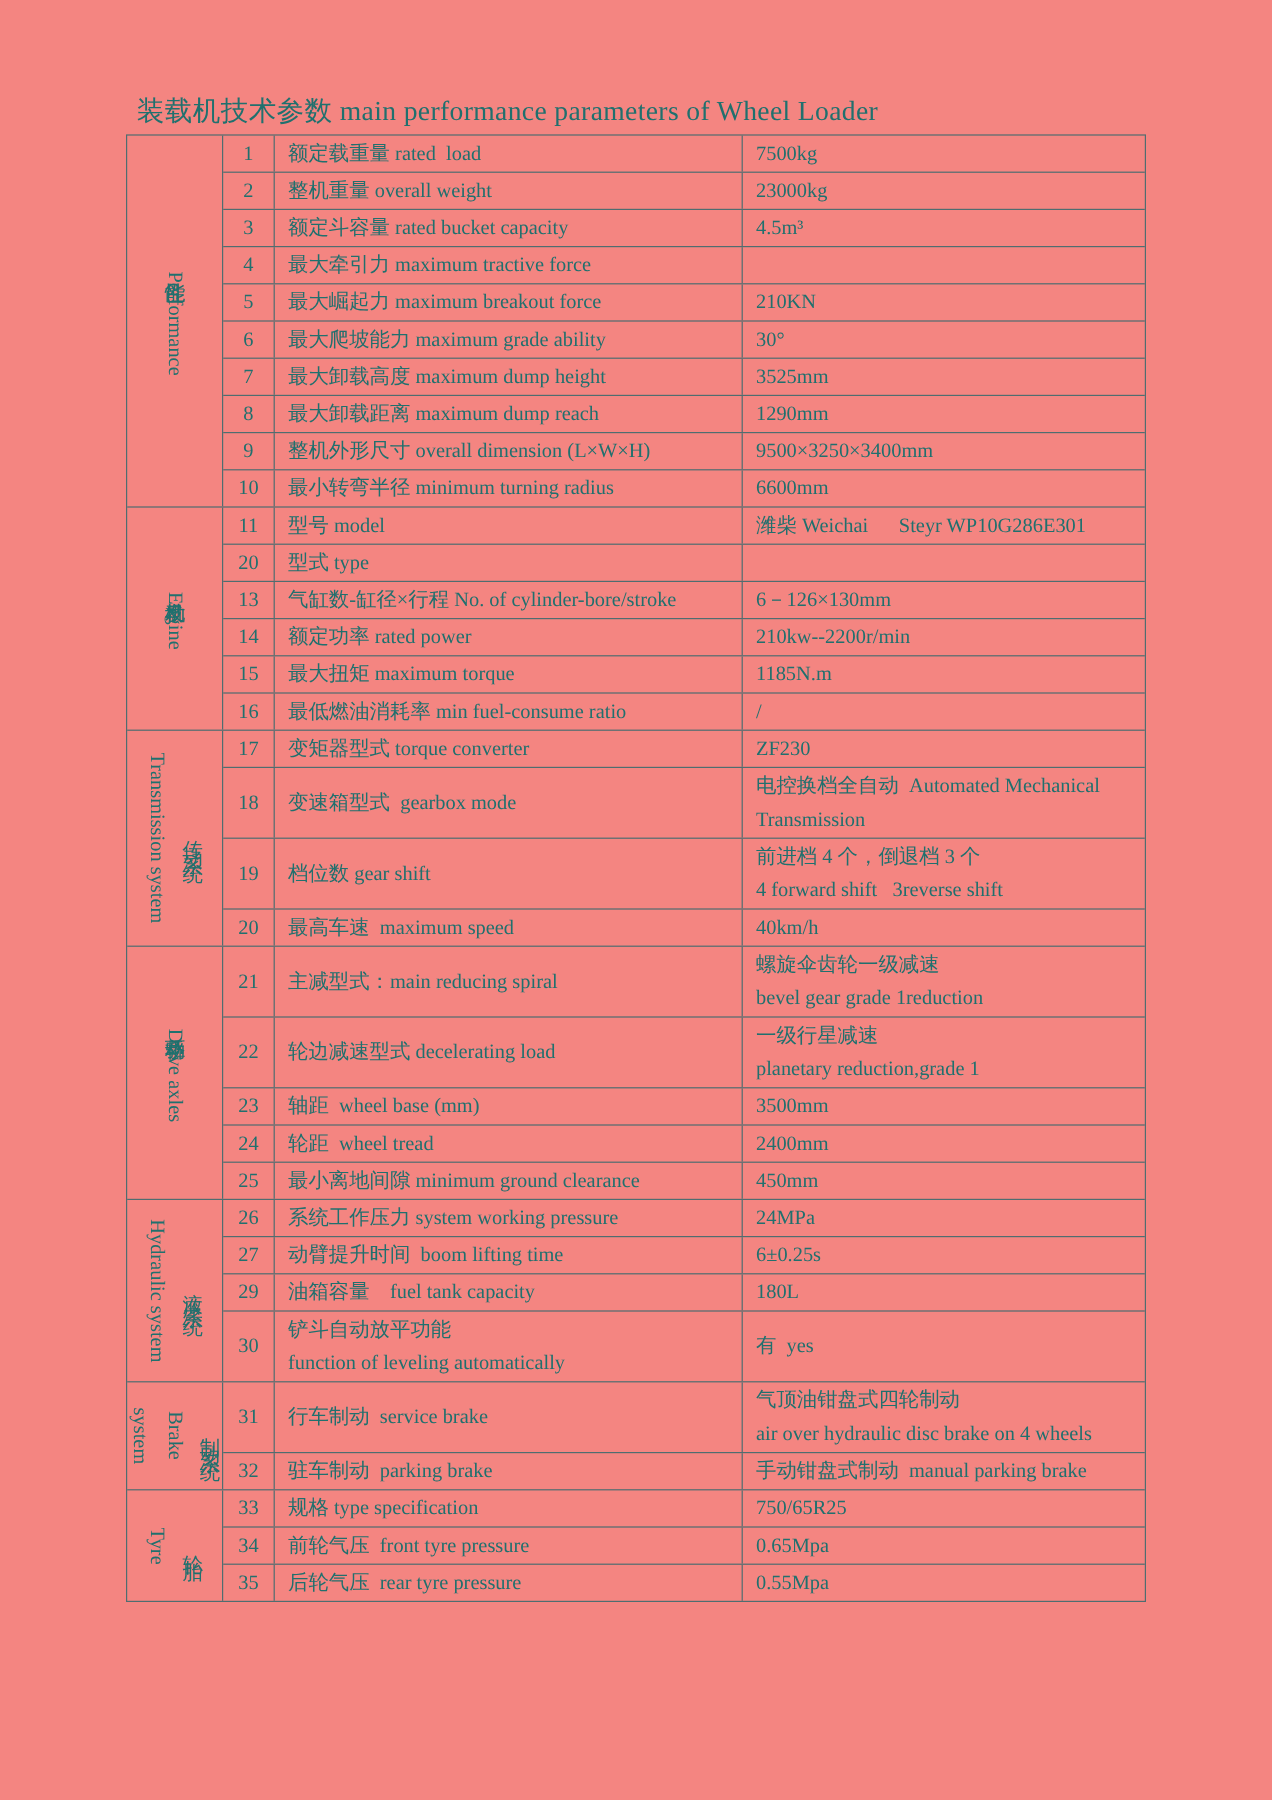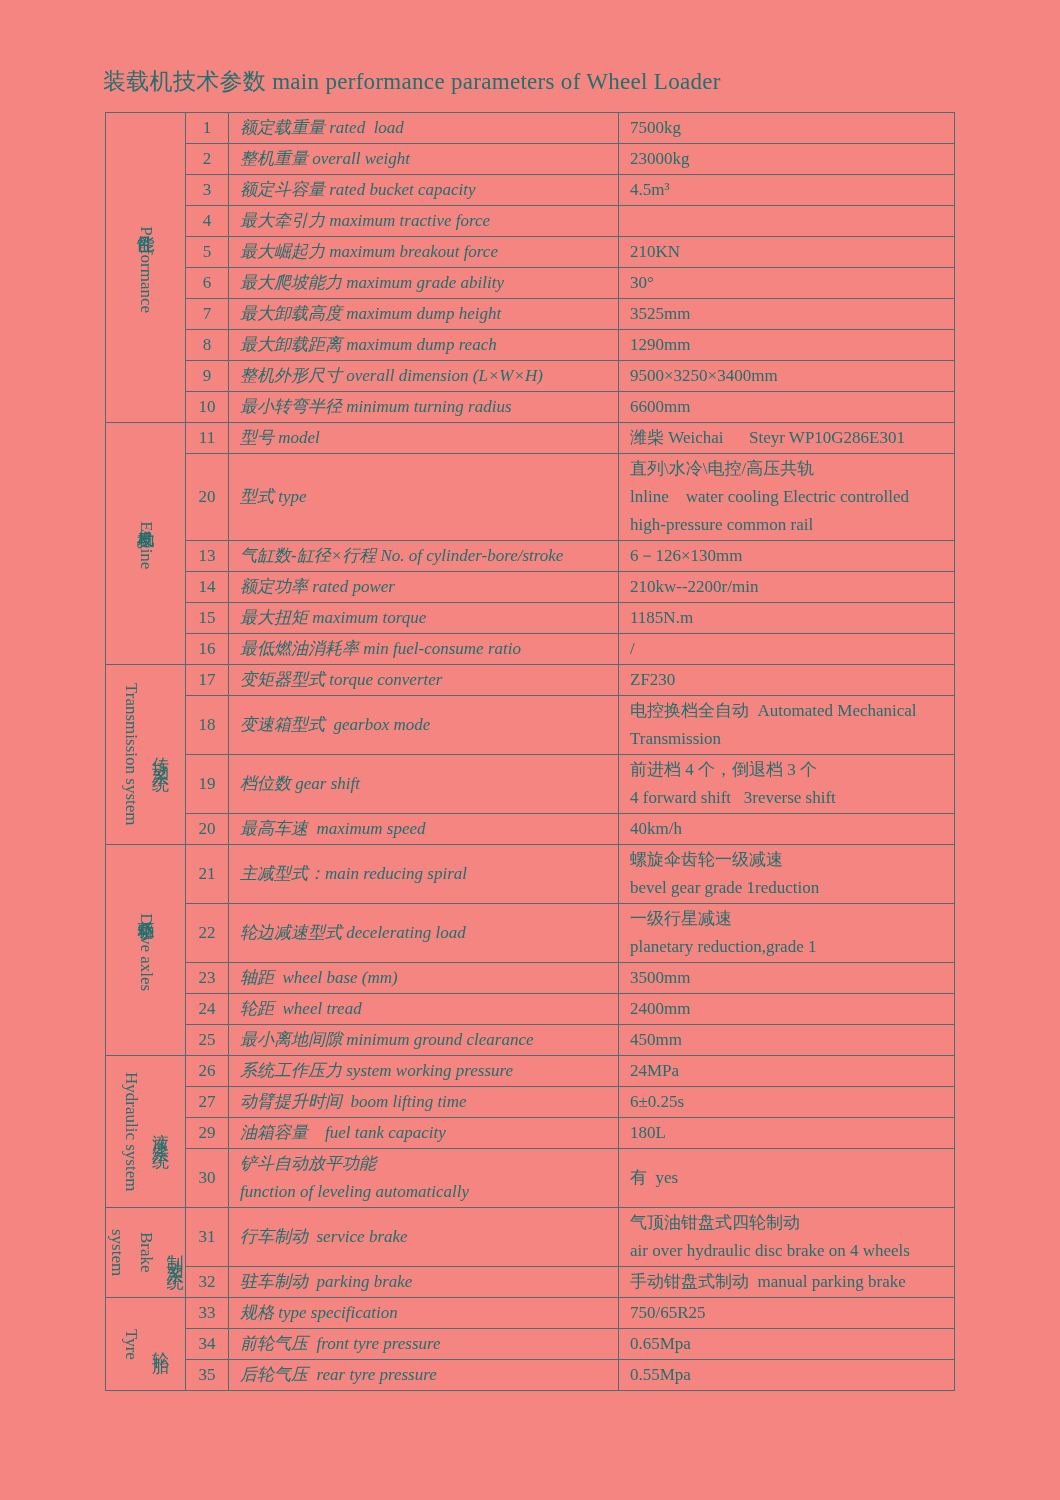--- a/index.html
+++ b/index.html
@@ -18,21 +18,21 @@
     position:relative;
     width:1060px;
     height:1500px;
     background:var(--bg);
     overflow:hidden;
   }
   .title{
     position:absolute;
     left:103px;
     top:66px;
-    margin:0;
+    margin:11px;
     font-size:23px;
     font-weight:normal;
     letter-spacing:0.3px;
     white-space:pre;
   }
   .spec-table{
     position:absolute;
     left:105px;
     top:112px;
     width:850px;
@@ -63,21 +63,20 @@
   .no-cell{
     flex:0 0 43px;
     border-right:1px solid var(--line);
     display:flex;
     align-items:center;
     justify-content:center;
   }
   .param-cell{
     flex:0 0 390px;
     border-right:1px solid var(--line);
-    font-style:italic;
   }
   .value-cell{ flex:1 1 auto; }
   .param-cell,.value-cell{
     display:flex;
     flex-direction:column;
     justify-content:center;
     padding:1px 6px 1px 11px;
     line-height:28px;
     white-space:pre-wrap;
   }
@@ -150,23 +149,20 @@
         </div>
         <div class="rows">
           <div class="row">
             <div class="no-cell">11</div>
             <div class="param-cell">型号 model</div>
             <div class="value-cell">潍柴 Weichai      Steyr WP10G286E301</div>
           </div>
           <div class="row">
             <div class="no-cell">20</div>
             <div class="param-cell">型式 type</div>
-            <div class="value-cell">直列\水冷\电控/高压共轨
-lnline    water cooling Electric controlled
-high-pressure common rail</div>
           </div>
           <div class="row">
             <div class="no-cell">13</div>
             <div class="param-cell">气缸数-缸径×行程 No. of cylinder-bore/stroke</div>
             <div class="value-cell">6－126×130mm</div>
           </div>
           <div class="row">
             <div class="no-cell">14</div>
             <div class="param-cell">额定功率 rated power</div>
             <div class="value-cell">210kw--2200r/min</div>

